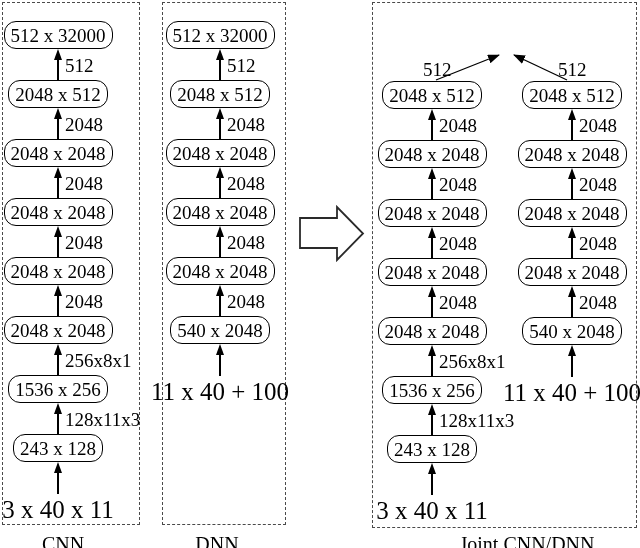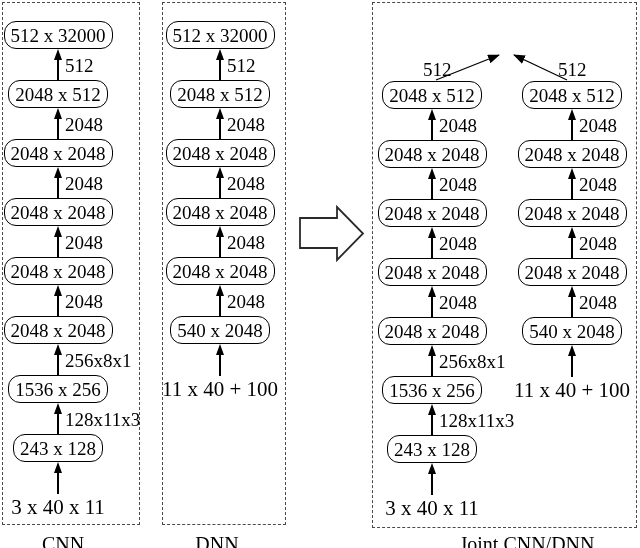--- a/index.html
+++ b/index.html
@@ -32,21 +32,21 @@
   }
   .head {
     position:absolute; left:50%; top:0; transform:translateX(-50%);
     width:0; height:0; border-left:4px solid transparent;
     border-right:4px solid transparent; border-bottom:11px solid #000;
   }
   .glabel {
     position:absolute; left:calc(50% + 7px); top:50%; transform:translateY(-46%);
     font-size:19px; line-height:1; white-space:nowrap;
   }
-  .io-text { font-size:21px; line-height:1.1; margin-top:3px; white-space:nowrap; }
+  .io-text { font-size:25px; line-height:1.1; margin-top:3px; white-space:nowrap; }
   .mlabel { position:absolute; font-size:19px; line-height:1; white-space:nowrap; }
   svg.overlay { position:absolute; left:0; top:0; width:640px; height:548px; pointer-events:none; }
 </style>
 </head>
 <body>
 
 <div class="canvas">
 
   <div class="panel" style="left:2px; top:2px; width:138px; height:523px;"></div>
   <div class="panel" style="left:162px; top:2px; width:124px; height:523px;"></div>

